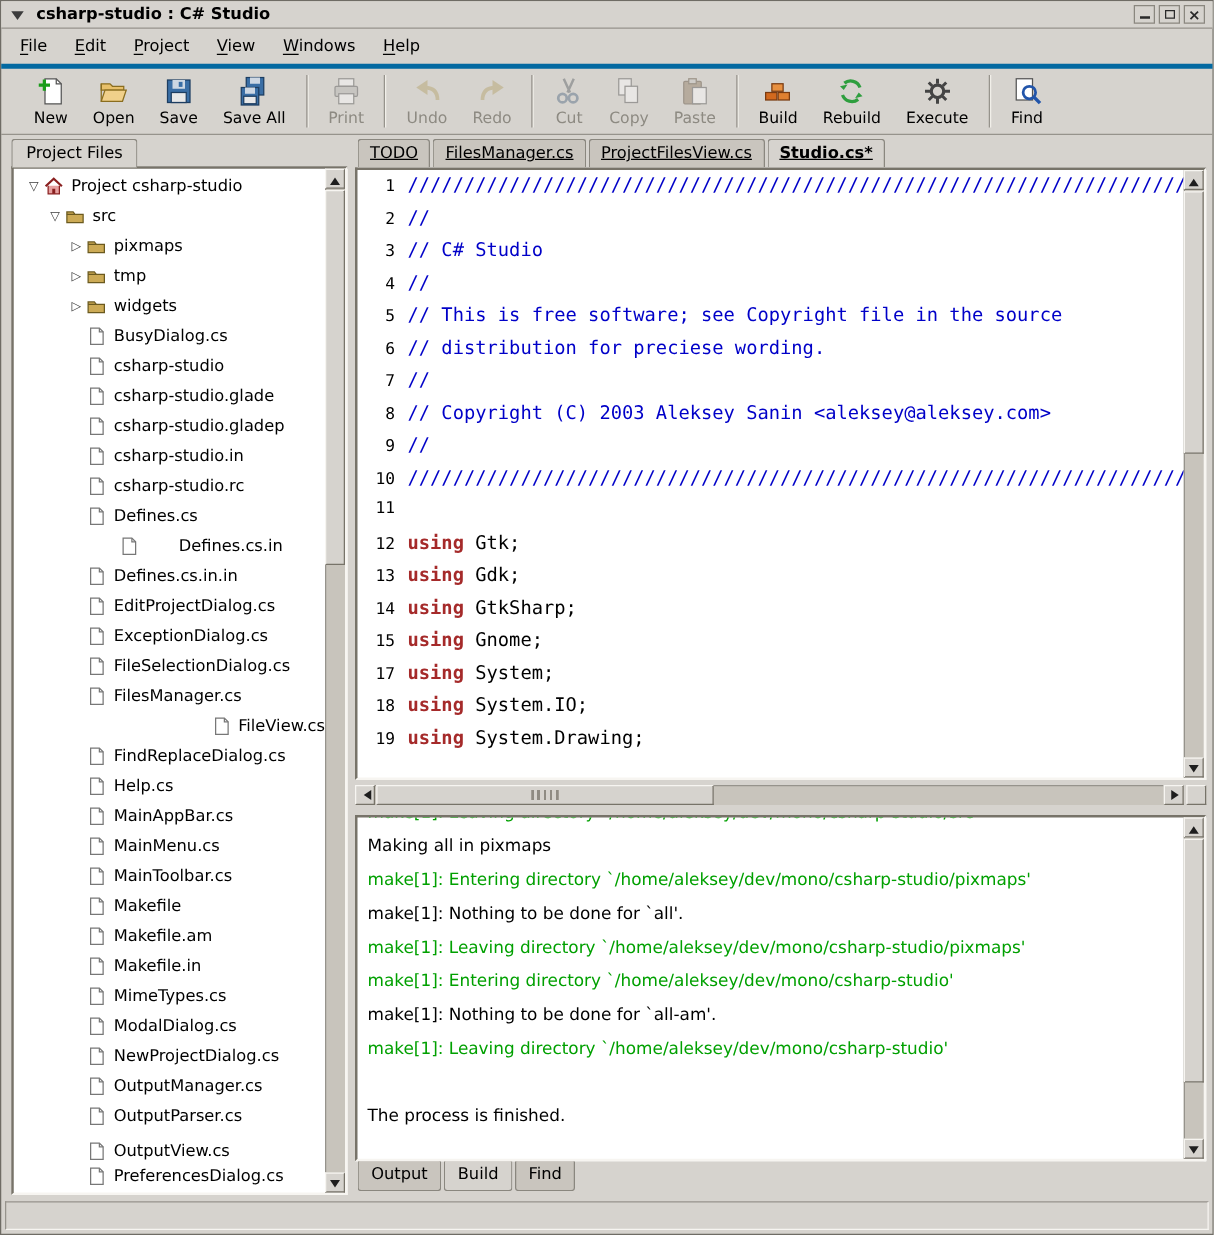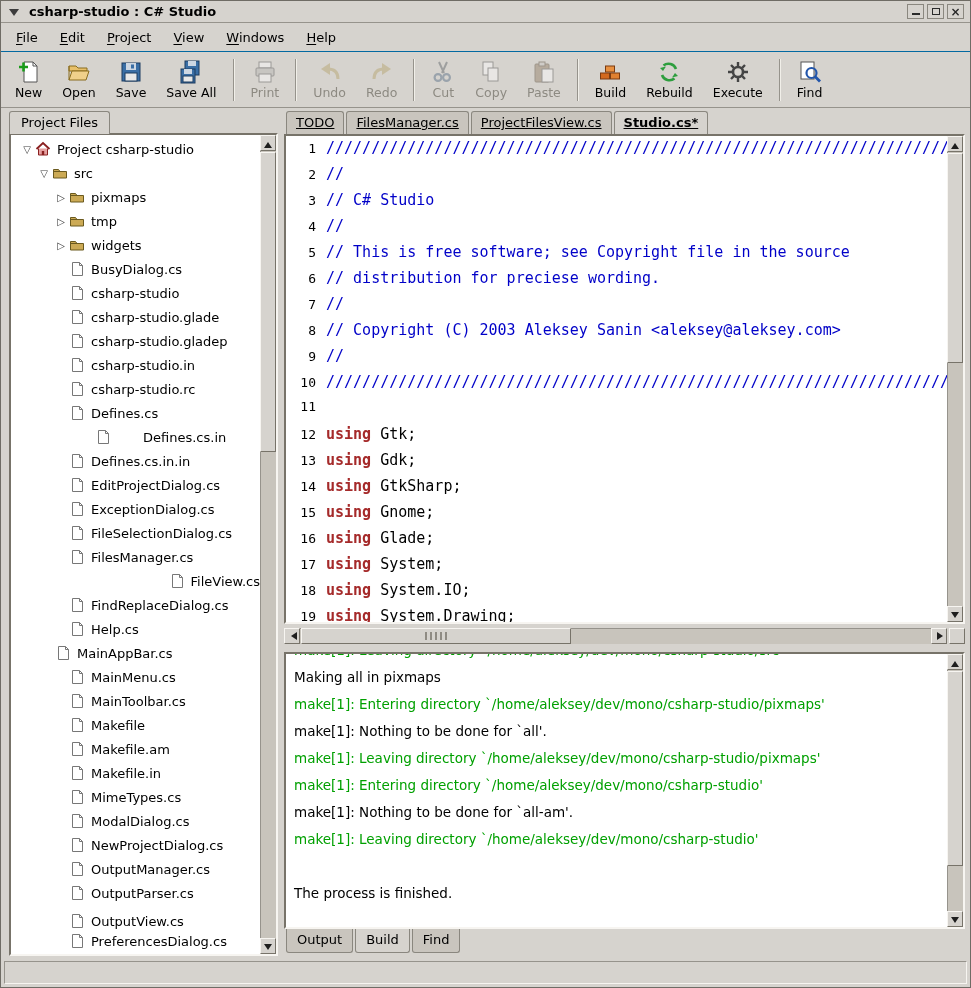--- a/index.html
+++ b/index.html
@@ -20,21 +20,21 @@
   .glyph-min { width:8px; height:3px; border-bottom:2px solid #2a2a2a; margin-top:4px; }
   .glyph-max { width:8px; height:7px; border:1.5px solid #2a2a2a; }
   .glyph-close { font-size:12px; line-height:10px; color:#2a2a2a; font-weight:bold; }
 
   
   .menubar { height:28px; display:flex; align-items:center; padding-left:4px; }
   .menu-item { padding:5px 11px; font-size:13px; }
   .menu-item u { text-underline-offset:2px; }
 
   
-  .toolbar { height:57px; display:flex; align-items:center; padding:2px 4px; border-top:1px solid #0369a1; border-bottom:1px solid var(--edge); }
+  .toolbar { height:57px; display:flex; align-items:center; padding:2px 16px; border-top:4px solid #0369a1; border-bottom:1px solid var(--edge); }
   .tool-btn { display:flex; flex-direction:column; align-items:center; justify-content:center; padding:2px 10px; gap:1px; min-width:44px; }
   .tool-label { font-size:12.5px; }
   .tool-icon { width:24px; height:24px; display:block; }
   .tool-icon svg { width:24px; height:24px; display:block; }
   .tool-btn.disabled .tool-label { color:#8d8a82; }
   .tool-btn.disabled .tool-icon { opacity:.45; filter:grayscale(55%); }
   .tool-sep { width:2px; height:42px; border-left:1px solid var(--edge); border-right:1px solid #f1efe9; margin:0 6px; }
 
   
   .sunken { border:2px solid; border-color:var(--dark) var(--light) var(--light) var(--dark); background:#fff; }
@@ -482,21 +482,21 @@
           <div class="tree-row" style="padding-left: 42px;">
             <span class="expander"></span>
             <span class="tree-icon">
               <svg viewBox="0 0 16 16">
                 <path d="M3.5 1.5h7l3 3V14.5h-10z" fill="#fff" stroke="#777"></path>
                 <path d="M10.5 1.5v3h3" fill="none" stroke="#777"></path>
               </svg>
             </span>
             <span class="tree-label">Help.cs</span>
           </div>
-          <div class="tree-row" style="padding-left: 28px; text-align: center;">
+          <div class="tree-row" style="padding-left: 42px; text-align: center;">
             <span class="expander"></span>
             <span class="tree-icon">
               <svg viewBox="0 0 16 16">
                 <path d="M3.5 1.5h7l3 3V14.5h-10z" fill="#fff" stroke="#777"></path>
                 <path d="M10.5 1.5v3h3" fill="none" stroke="#777"></path>
               </svg>
             </span>
             <span class="tree-label">MainAppBar.cs</span>
           </div>
           <div class="tree-row" style="padding-left: 42px;">
@@ -649,21 +649,20 @@
           <div class="code-row"><span class="line-num">6</span><span class="code-text"><span class="seg-comment">// distribution for preciese wording.</span></span></div>
           <div class="code-row"><span class="line-num">7</span><span class="code-text"><span class="seg-comment">//</span></span></div>
           <div class="code-row"><span class="line-num">8</span><span class="code-text"><span class="seg-comment">// Copyright (C) 2003 Aleksey Sanin &lt;aleksey@aleksey.com&gt;</span></span></div>
           <div class="code-row"><span class="line-num">9</span><span class="code-text"><span class="seg-comment">//</span></span></div>
           <div class="code-row"><span class="line-num">10</span><span class="code-text"><span class="seg-comment">//////////////////////////////////////////////////////////////////////////////////////////////////////////////</span></span></div>
           <div class="code-row"><span class="line-num">11</span><span class="code-text"></span></div>
           <div class="code-row"><span class="line-num">12</span><span class="code-text"><span class="seg-keyword">using</span><span class="seg-plain"> Gtk;</span></span></div>
           <div class="code-row"><span class="line-num">13</span><span class="code-text"><span class="seg-keyword">using</span><span class="seg-plain"> Gdk;</span></span></div>
           <div class="code-row"><span class="line-num">14</span><span class="code-text"><span class="seg-keyword">using</span><span class="seg-plain"> GtkSharp;</span></span></div>
           <div class="code-row"><span class="line-num">15</span><span class="code-text"><span class="seg-keyword">using</span><span class="seg-plain"> Gnome;</span></span></div>
-          <div class="code-row"><span class="line-num">16</span><span class="code-text"><span class="seg-keyword">using</span><span class="seg-plain"> Glade;</span></span></div>
           <div class="code-row"><span class="line-num">17</span><span class="code-text"><span class="seg-keyword">using</span><span class="seg-plain"> System;</span></span></div>
           <div class="code-row"><span class="line-num">18</span><span class="code-text"><span class="seg-keyword">using</span><span class="seg-plain"> System.IO;</span></span></div>
           <div class="code-row"><span class="line-num">19</span><span class="code-text"><span class="seg-keyword">using</span><span class="seg-plain"> System.Drawing;</span></span></div>
         </div>
       <div class="sbv">
         <div class="sb-btn sb-up">
             <span class="tri tri-up"></span>
           </div>
         <div class="sb-thumb" style="top:17px;height:210px;"></div>
         <div class="sb-btn sb-down">

